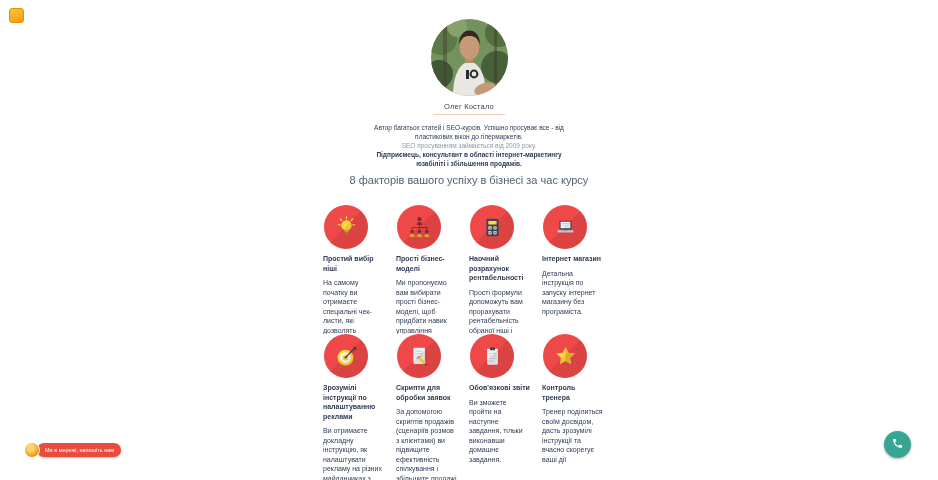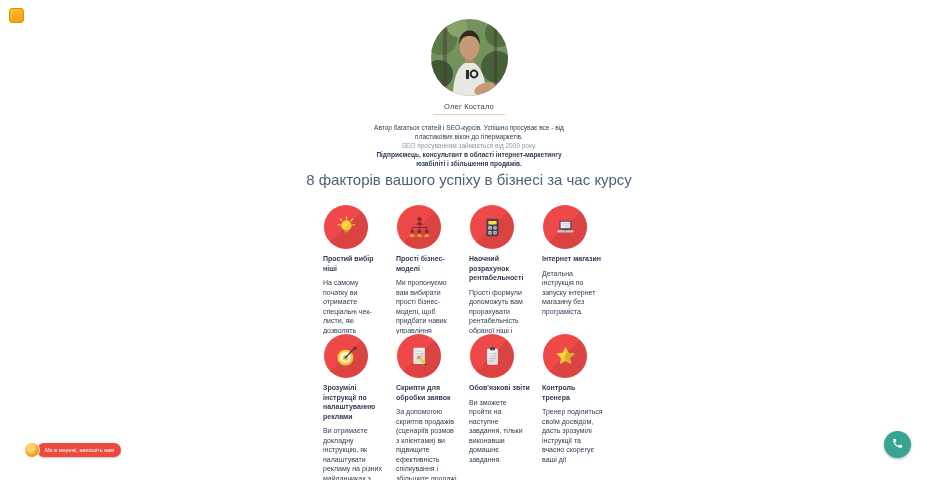--- a/index.html
+++ b/index.html
@@ -28,21 +28,21 @@
   .name-underline{
     width:72px; height:1px; background:#f0cdb2; margin:3px auto 0;
   }
   .bio{
     width:200px; margin:8px auto 0; text-align:center;
     font-size:6.5px; line-height:9px; color:#2d3a56;
   }
   .bio .muted{ color:#8d99a8; }
   .bio .strong{ font-weight:bold; }
   .main-heading{
-    margin-top:4px; text-align:center; font-size:15px; line-height:16px;
+    margin-top:4px; text-align:center; font-size:11px; line-height:16px;
     color:#4e6277; font-weight:normal;
   }
   
   .features{
     width:292px; margin:17px auto 0;
     display:grid; grid-template-columns:repeat(4,73px);
   }
   .cell{ padding-right:12px; }
   .icon-circle{
     position:relative; width:44px; height:44px; border-radius:50%;

